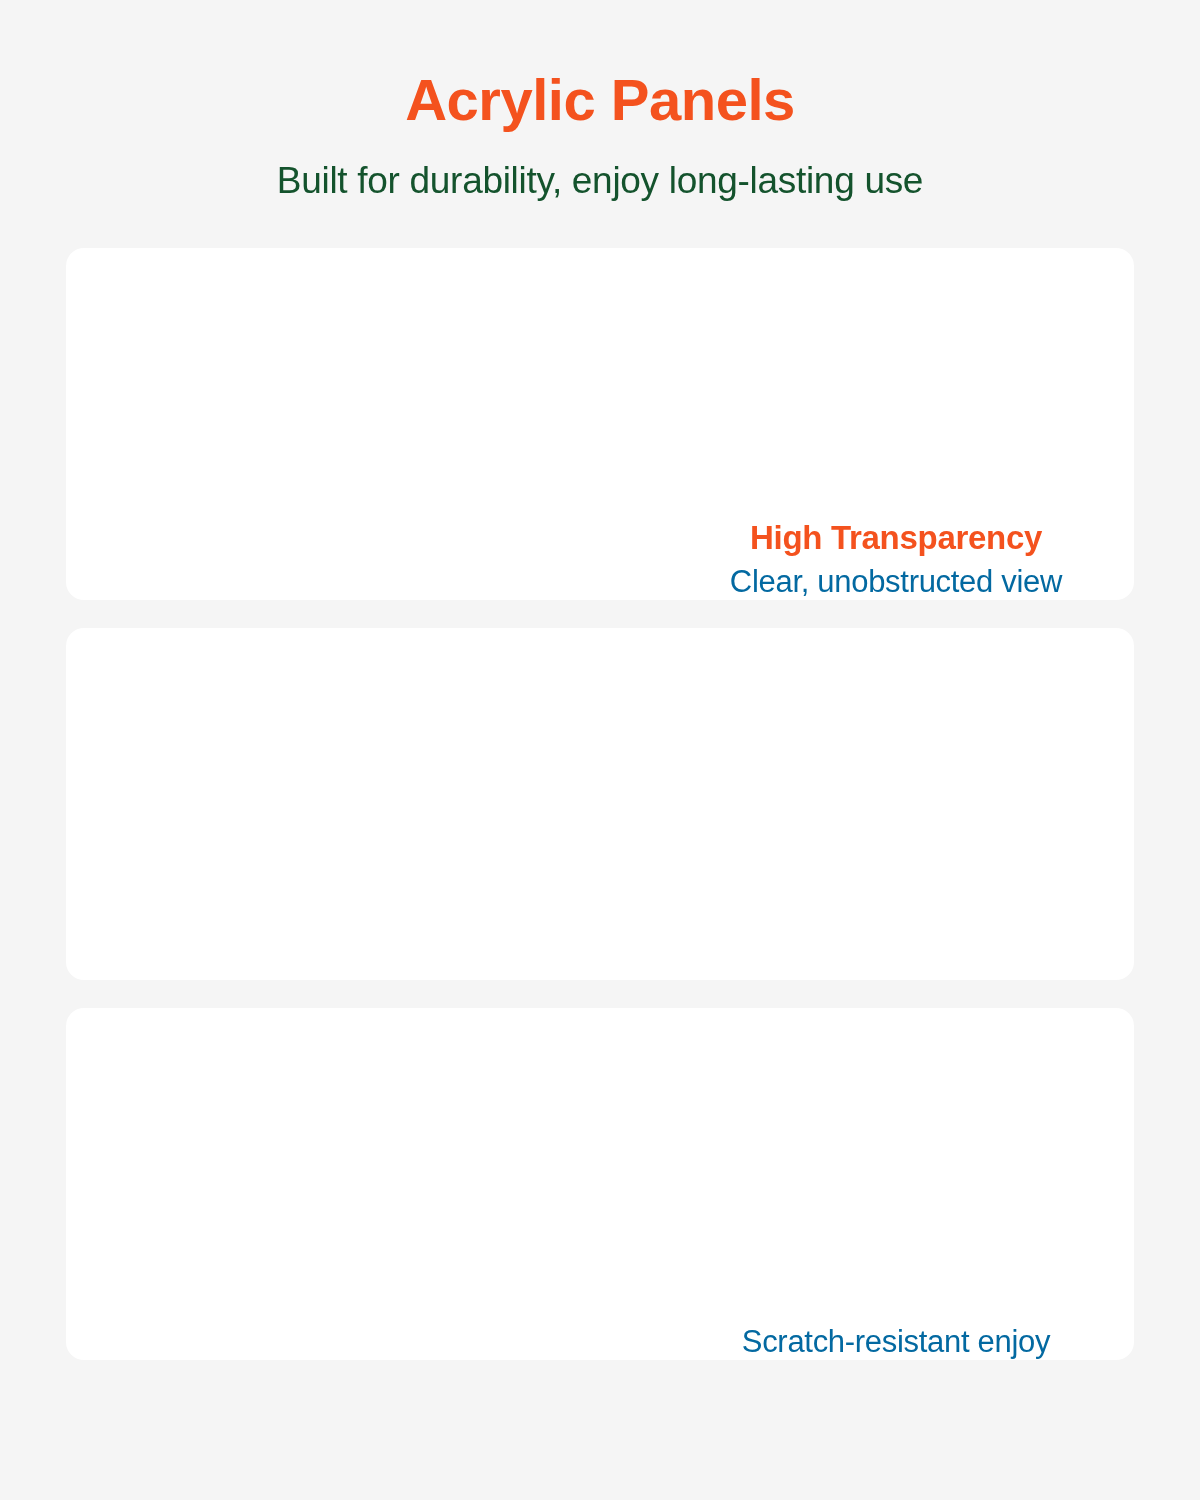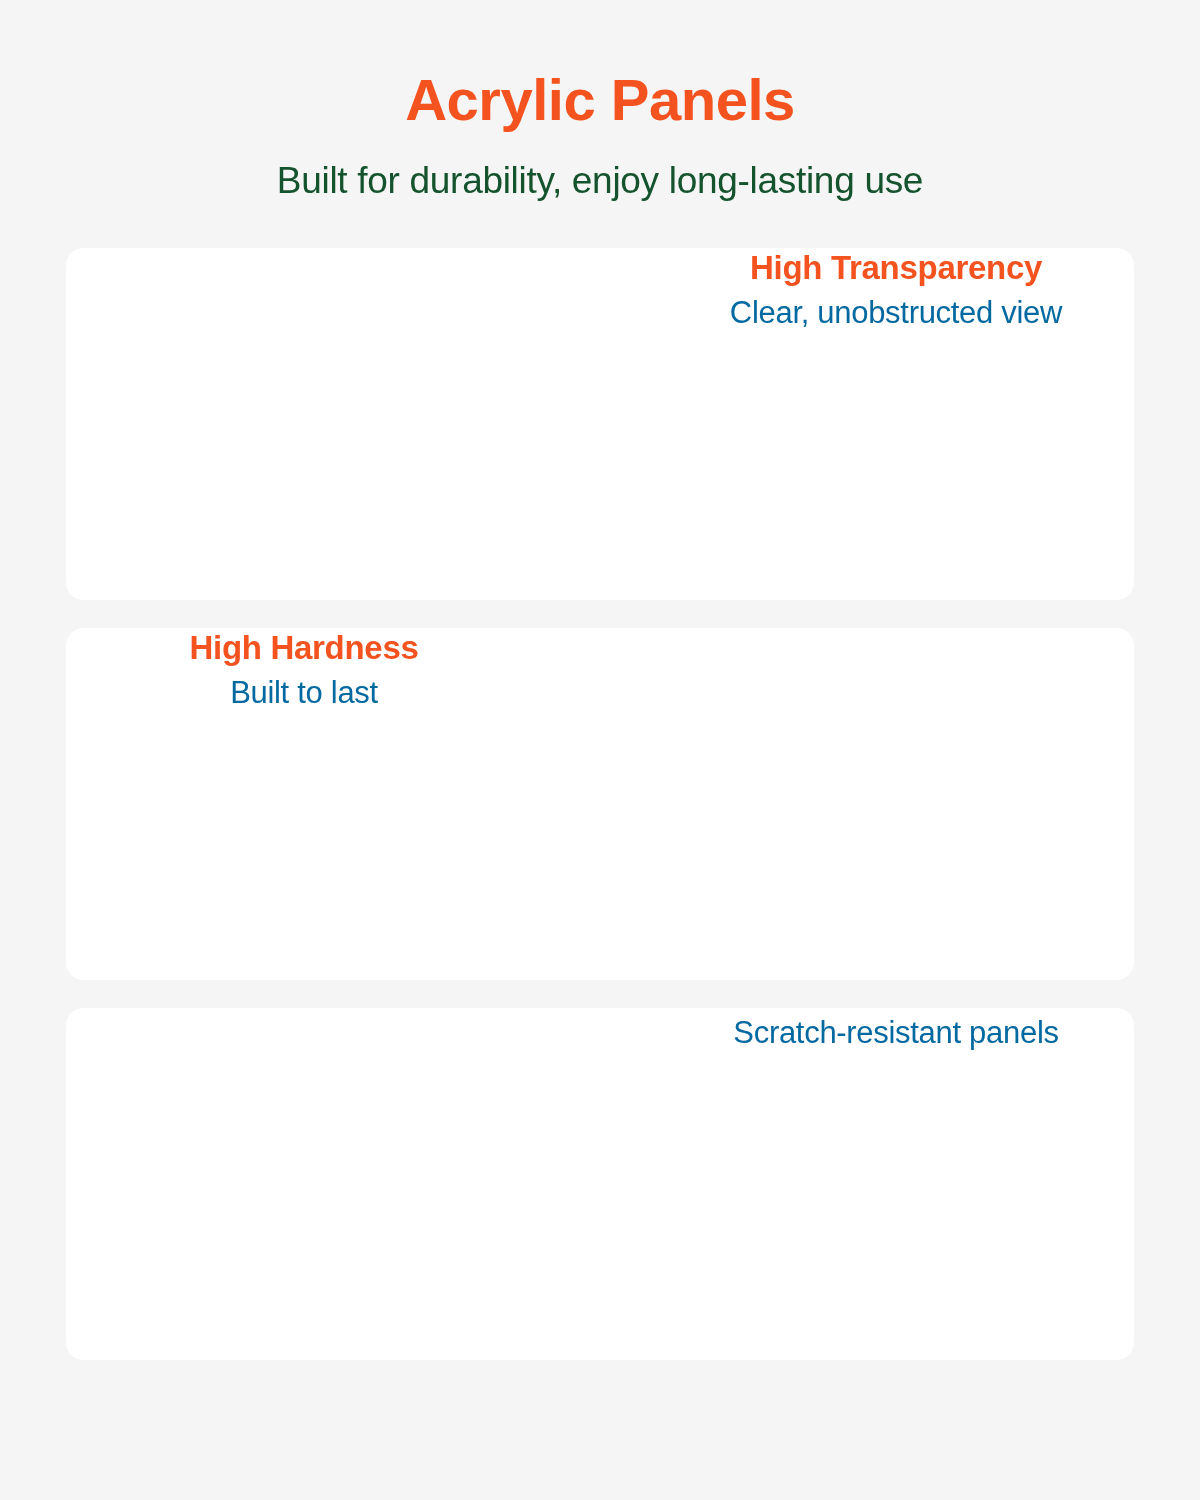--- a/index.html
+++ b/index.html
@@ -46,21 +46,21 @@
     flex-direction: column;
     gap: 28px;
   }
   .card {
     position: relative;
     background: #ffffff;
     border-radius: 18px;
     height: 352px;
     overflow: hidden;
     display: flex;
-    align-items: flex-start;
+    align-items: flex-end;
     gap: 36px;
   }
   .card.reverse {
     flex-direction: row-reverse;
   }
   .media {
     width: 556px;
     flex: none;
     position: relative;
     overflow: hidden;
@@ -218,32 +218,28 @@
     </div>
 
     <div class="card reverse">
       <div class="media m2">
         <div class="sheet s1"></div>
         <div class="sheet s2"></div>
         <div class="sheet s3"></div>
         <div class="sheet s4"></div>
         <div class="gleam"></div>
       </div>
-      <div class="copy">
-        <div class="feature-title">High Hardness</div>
-        <div class="feature-desc">Built to last</div>
-      </div>
     </div>
 
     <div class="card">
       <div class="media m3">
         <div class="panel"></div>
         <div class="shadow"></div>
         <div class="film"></div>
         <div class="curl"></div>
       </div>
       <div class="copy">
-        <div class="feature-desc">Scratch-resistant panels</div>
+        <div class="feature-desc">Scratch-resistant enjoy</div>
       </div>
     </div>
 
   </div>
 </div>
 
 </body></html>

